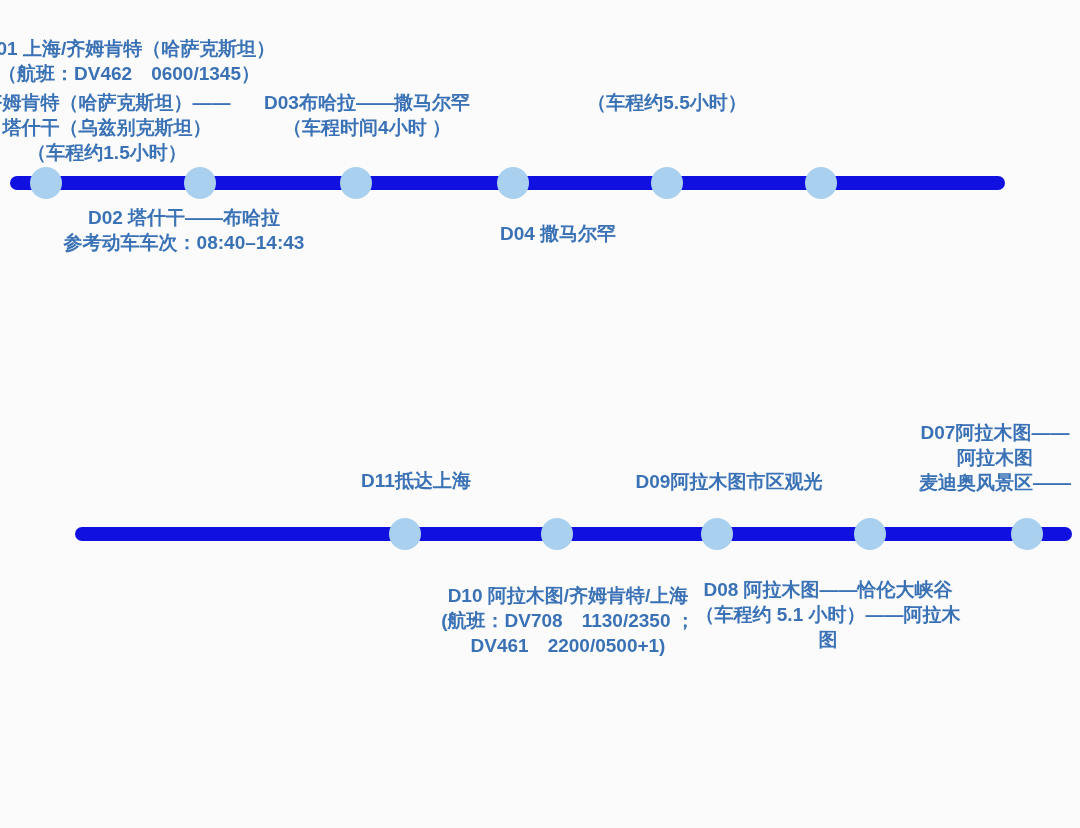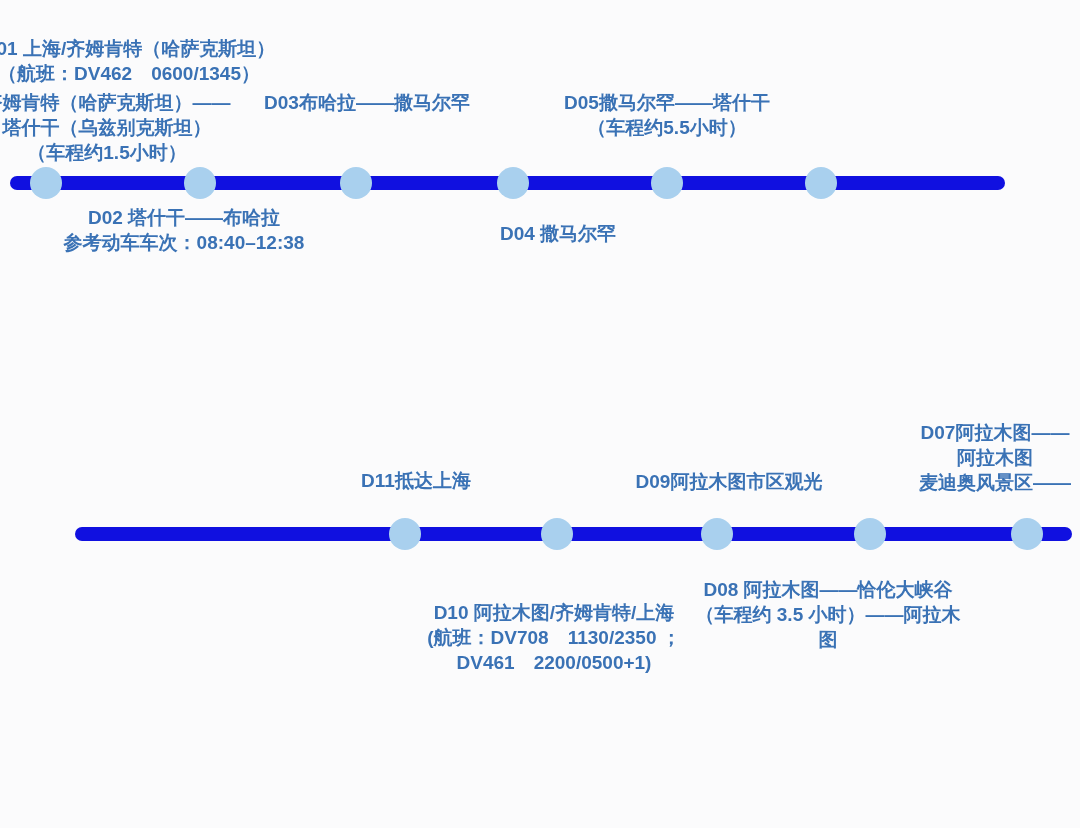--- a/index.html
+++ b/index.html
@@ -45,21 +45,21 @@
   .label-d01          { left: 129px; top: 36px;  }
   .label-d01-transfer { left: 107px; top: 90px;  }
   .label-d03          { left: 367px; top: 90px;  }
   .label-d05          { left: 667px; top: 90px;  }
   .label-d02          { left: 184px; top: 205px; }
   .label-d04          { left: 510px; top: 221px; margin-left: 48px; }
   .label-d06          { left: 885px; top: 218px; }
   .label-d07          { left: 995px; top: 420px; }
   .label-d11          { left: 416px; top: 468px; }
   .label-d09          { left: 729px; top: 469px; }
-  .label-d10          { left: 554px; top: 583px; margin-top: 17px; }
+  .label-d10          { left: 568px; top: 583px; }
   .label-d08          { left: 828px; top: 577px; }
 </style>
 </head>
 <body>
 
 <div class="canvas">
 
   <div class="track track-week1"></div>
   <div class="node w1" style="left:30px"></div>
   <div class="node w1" style="left:184px"></div>
@@ -81,30 +81,30 @@
   </div>
 
   <div class="label label-d01-transfer">
     <div>齐姆肯特（哈萨克斯坦）——</div>
     <div>塔什干（乌兹别克斯坦）</div>
     <div>（车程约1.5小时）</div>
   </div>
 
   <div class="label label-d03">
     <div>D03布哈拉——撒马尔罕</div>
+    <div>（车程时间4小时 ）</div>
   </div>
 
   <div class="label label-d05">
-    <div>D05撒马尔罕——塔什干</div>
     <div>（车程约5.5小时）</div>
   </div>
 
   <div class="label label-d02">
     <div>D02 塔什干——布哈拉</div>
-    <div>参考动车车次：08:40–12:38</div>
+    <div>参考动车车次：08:40–14:43</div>
   </div>
 
   <div class="label label-d04">
     <div>D04 撒马尔罕</div>
   </div>
 
 
   <div class="label label-d07">
     <div>D07阿拉木图——</div>
     <div>阿拉木图</div>
@@ -120,17 +120,17 @@
   </div>
 
   <div class="label label-d10">
     <div>D10 阿拉木图/齐姆肯特/上海</div>
     <div>(航班：DV708　1130/2350 ；</div>
     <div>DV461　2200/0500+1)</div>
   </div>
 
   <div class="label label-d08">
     <div>D08 阿拉木图——恰伦大峡谷</div>
-    <div>（车程约 3.5 小时）——阿拉木</div>
+    <div>（车程约 5.1 小时）——阿拉木</div>
     <div>图</div>
   </div>
 
 </div>
 
 </body></html>

